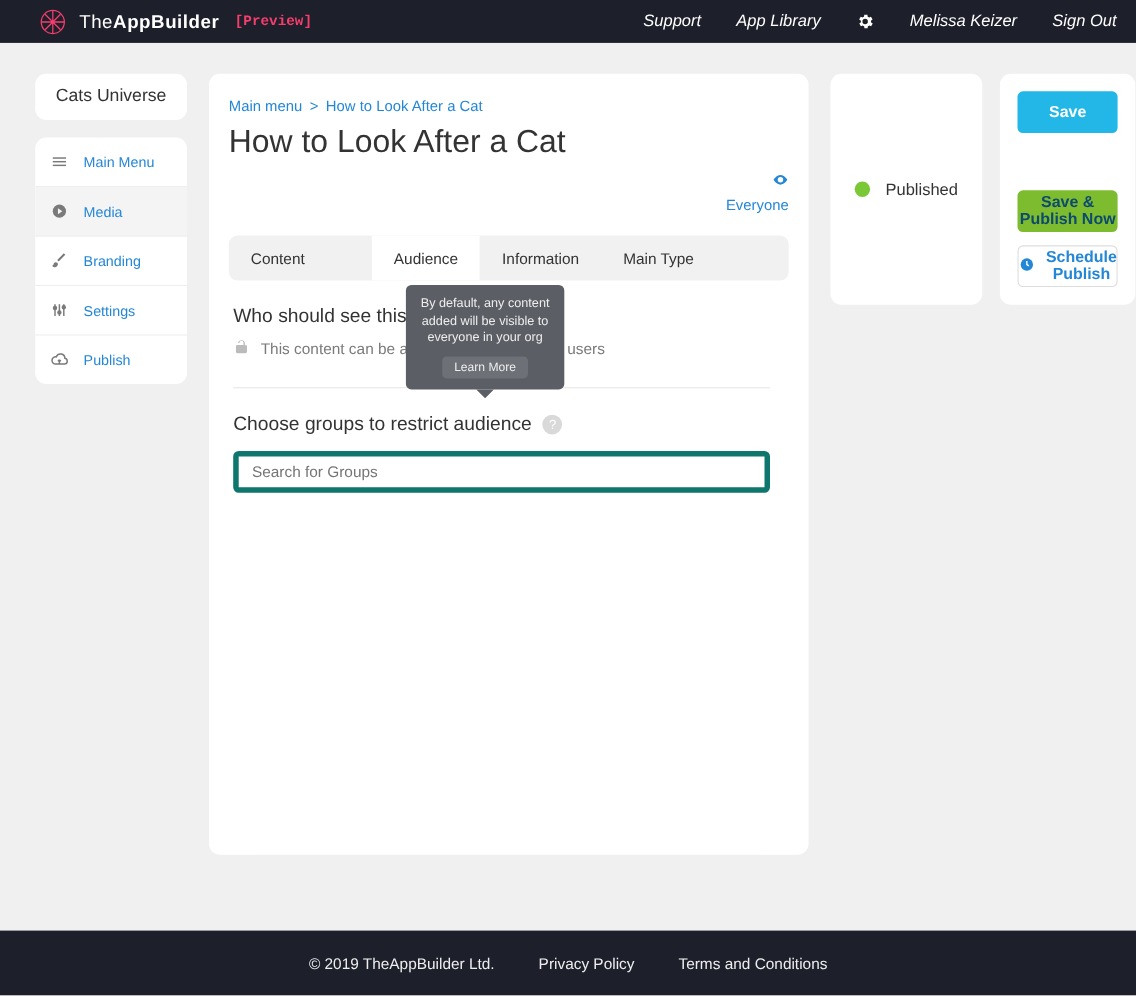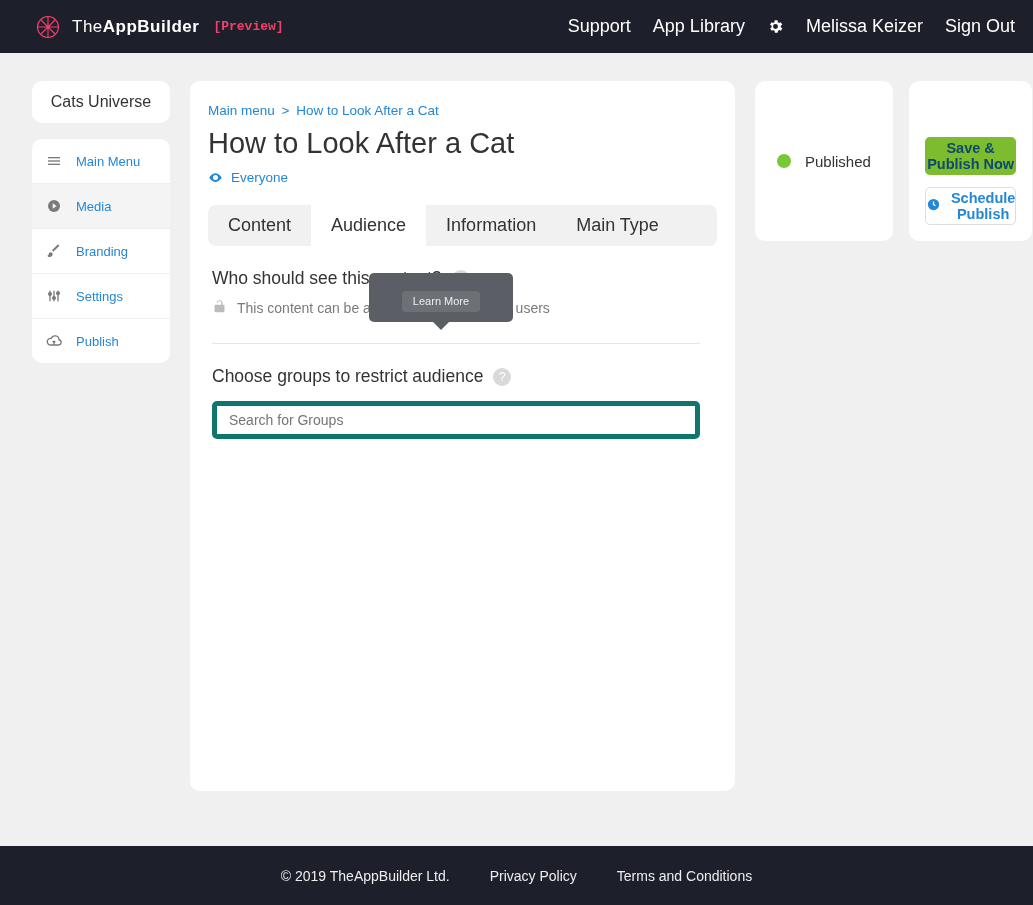--- a/index.html
+++ b/index.html
@@ -1,51 +1,51 @@
 <!DOCTYPE html>
 <html><head>
 <meta charset="utf-8">
 <style>
   * { box-sizing: border-box; margin: 0; padding: 0; }
   body { font-family: "Segoe UI", "Helvetica Neue", Arial, sans-serif; background: #f0f0f0; width: 1033px; height: 905px; display:flex; flex-direction:column; }
 
   
-  .topnav { height: 53px; background:#1d1f2b; color:#fff; display:flex; align-items:center; padding:0 18px 0 34px; justify-content:space-between; flex:0 0 auto; }
+  .topnav { height: 39px; background:#1d1f2b; color:#fff; display:flex; align-items:center; padding:0 18px 0 34px; justify-content:space-between; flex:0 0 auto; }
   .brand { display:flex; align-items:center; gap:10px; font-size:17px; }
   .brand-logo { width:28px; height:28px; display:inline-flex; }
   .brand-name { font-weight:600; letter-spacing:.5px; }
   .brand-name .thin { font-weight:300; }
   .brand-preview { color:#f63e6d; font-family: "Courier New", monospace; font-size:13px; font-weight:600; margin-left:4px; letter-spacing:0; }
-  .navlinks { display:flex; align-items:center; gap:22px; font-size:18px; }
+  .navlinks { display:flex; align-items:center; gap:32px; font-size:15px;font-style:italic; }
   .navlinks span, .gear-ic { cursor:pointer; }
   .gear-ic svg { display:block; }
 
   
   .middle { flex:1 1 auto; display:flex; padding:28px 14px 28px 32px; gap:20px; align-items:flex-start; }
 
   
   .leftcol { width:138px; flex:0 0 auto; display:flex; flex-direction:column; gap:16px; }
   .app-chip { background:#fff; border-radius:10px; padding:12px 10px; text-align:center; font-size:16px; color:#333; }
   .sidenav { background:#fff; border-radius:10px; overflow:hidden; }
   .sidenav-item { display:flex; align-items:center; gap:14px; padding:14px 14px; font-size:13px; color:#2487d6; cursor:pointer; border-bottom:1px solid #eee;}
   .sidenav-item:last-child { border-bottom:none; }
   .sidenav-item.active { background:#f4f4f4; }
   .sidenav-item .ic { width:16px; height:16px; color:#7a7a7a; flex:0 0 auto; display:inline-flex; }
 
   
   .card { flex:1 1 auto; background:#fff; border-radius:10px; padding:22px 18px 24px 18px; height:710px; position:relative; overflow:hidden; }
   .crumbs { font-size:13.5px; color:#2487d6; }
   .crumbs .sep { color:#2487d6; margin:0 3px; }
   .page-title { font-size:29px; color:#333; margin-top:9px; font-weight:500;}
-  .visibility-row { margin-top:10px; color:#2487d6; font-size:13.5px; display:flex; align-items:flex-end; gap:8px; }
+  .visibility-row { margin-top:10px; color:#2487d6; font-size:13.5px; display:flex; align-items:flex-end; gap:8px;flex-direction:column; }
   .visibility-row .ic { display:inline-flex; }
 
   .tabsbar { margin-top:20px; background:#f1f1f1; border-radius:8px; display:flex; align-items:stretch; height:41px; overflow:hidden;}
-  .tab { padding:0 20px; display:flex; align-items:center; font-size:18px; color:#333; cursor:pointer; }
-  .tab.active { background:#fff; }
+  .tab { padding:0 20px; display:flex; align-items:center; font-size:14px; color:#333; cursor:pointer; }
+  .tab.active { background:#fff;margin-left:41px; }
 
   .section { padding: 22px 0 0 4px; }
   .section-head { font-size:17.5px; color:#333; display:flex; align-items:center; gap:10px; position: relative; }
   .help-dot { width:18px; height:18px; border-radius:50%; background:#d9d9d9; color:#fff; display:inline-flex; align-items:center; justify-content:center; font-size:12px; cursor:pointer; }
   .access-line { margin-top:10px; display:flex; align-items:center; gap:10px; color:#7a7a7a; font-size:14px;}
   .access-line .ic { color:#bbb; }
   hr.div { border:0; border-top:1px solid #e6e6e6; margin:26px 0 0 0; width:488px;}
   .search-input { margin-top:14px; width:488px; height:38px; border:5px solid #0f766e; border-radius:5px; padding:0 12px; font-size:14px; color:#333;}
 
   
@@ -191,30 +191,32 @@
 
     <div class="section">
       <div class="section-head">
         <span>Choose groups to restrict audience</span>
         <span class="help-dot">?</span>
       </div>
       <input class="search-input" placeholder="Search for Groups" style="">
     </div>
 
     <div class="tooltip">
+      <div>By default, any content added will be visible to everyone in your org</div>
       <span class="learn">Learn More</span>
     </div>
   </div>
 
   <div class="rightcol">
     <div class="status-card">
       <span class="status-dot"></span>
       <span>Published</span>
     </div>
     <div class="actions-card">
+      <button class="btn btn-save">Save</button>
       <button class="btn btn-pub">Save &amp; Publish Now</button>
       <button class="btn btn-sched">
         <span class="ic"><svg width="15" height="15" viewBox="0 0 24 24" fill="currentColor">
               <circle cx="12" cy="12" r="9"></circle>
               <path d="M12 7v5l3 2" stroke="#fff" stroke-width="2" fill="none"></path>
             </svg></span>
         <span>Schedule Publish</span>
       </button>
     </div>
   </div>

